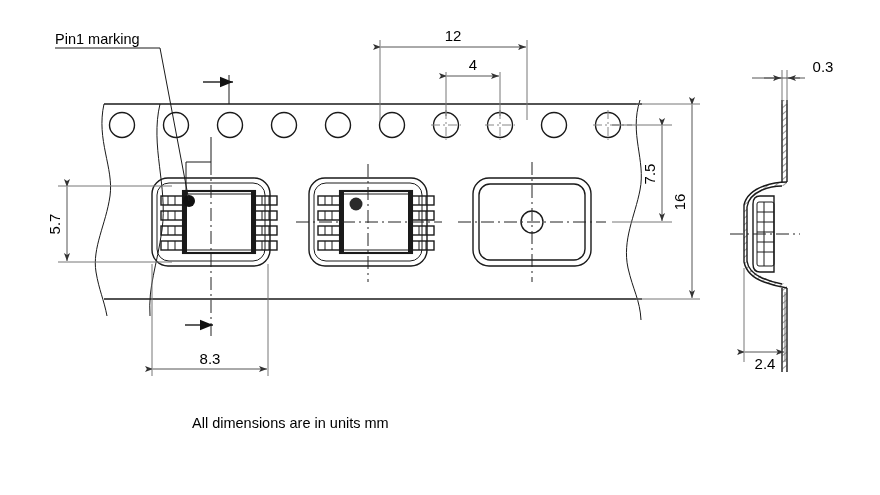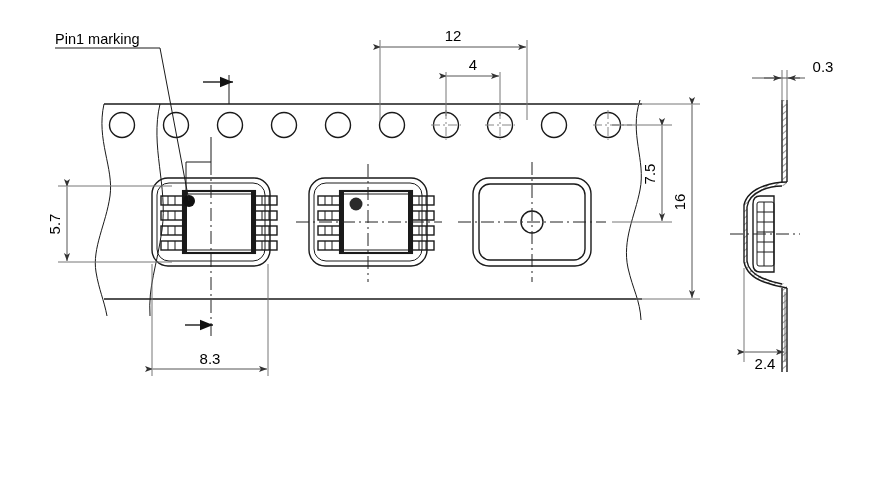--- a/index.html
+++ b/index.html
@@ -315,15 +315,16 @@
         <path class="extline" d="M785,292 L785,362"></path>
         <path class="dimline" marker-start="url(#arrStart)" marker-end="url(#arrEnd)" d="M745,352 L784,352"></path>
         <text class="dim-text" x="765" y="369" text-anchor="middle">2.4</text>
       </g>
 
     </g>
 
   </svg>
 
   <div class="note-block">
+    <span class="note-line">All dimensions are in units mm</span>
   </div>
 
 </div>
 
 </body></html>

